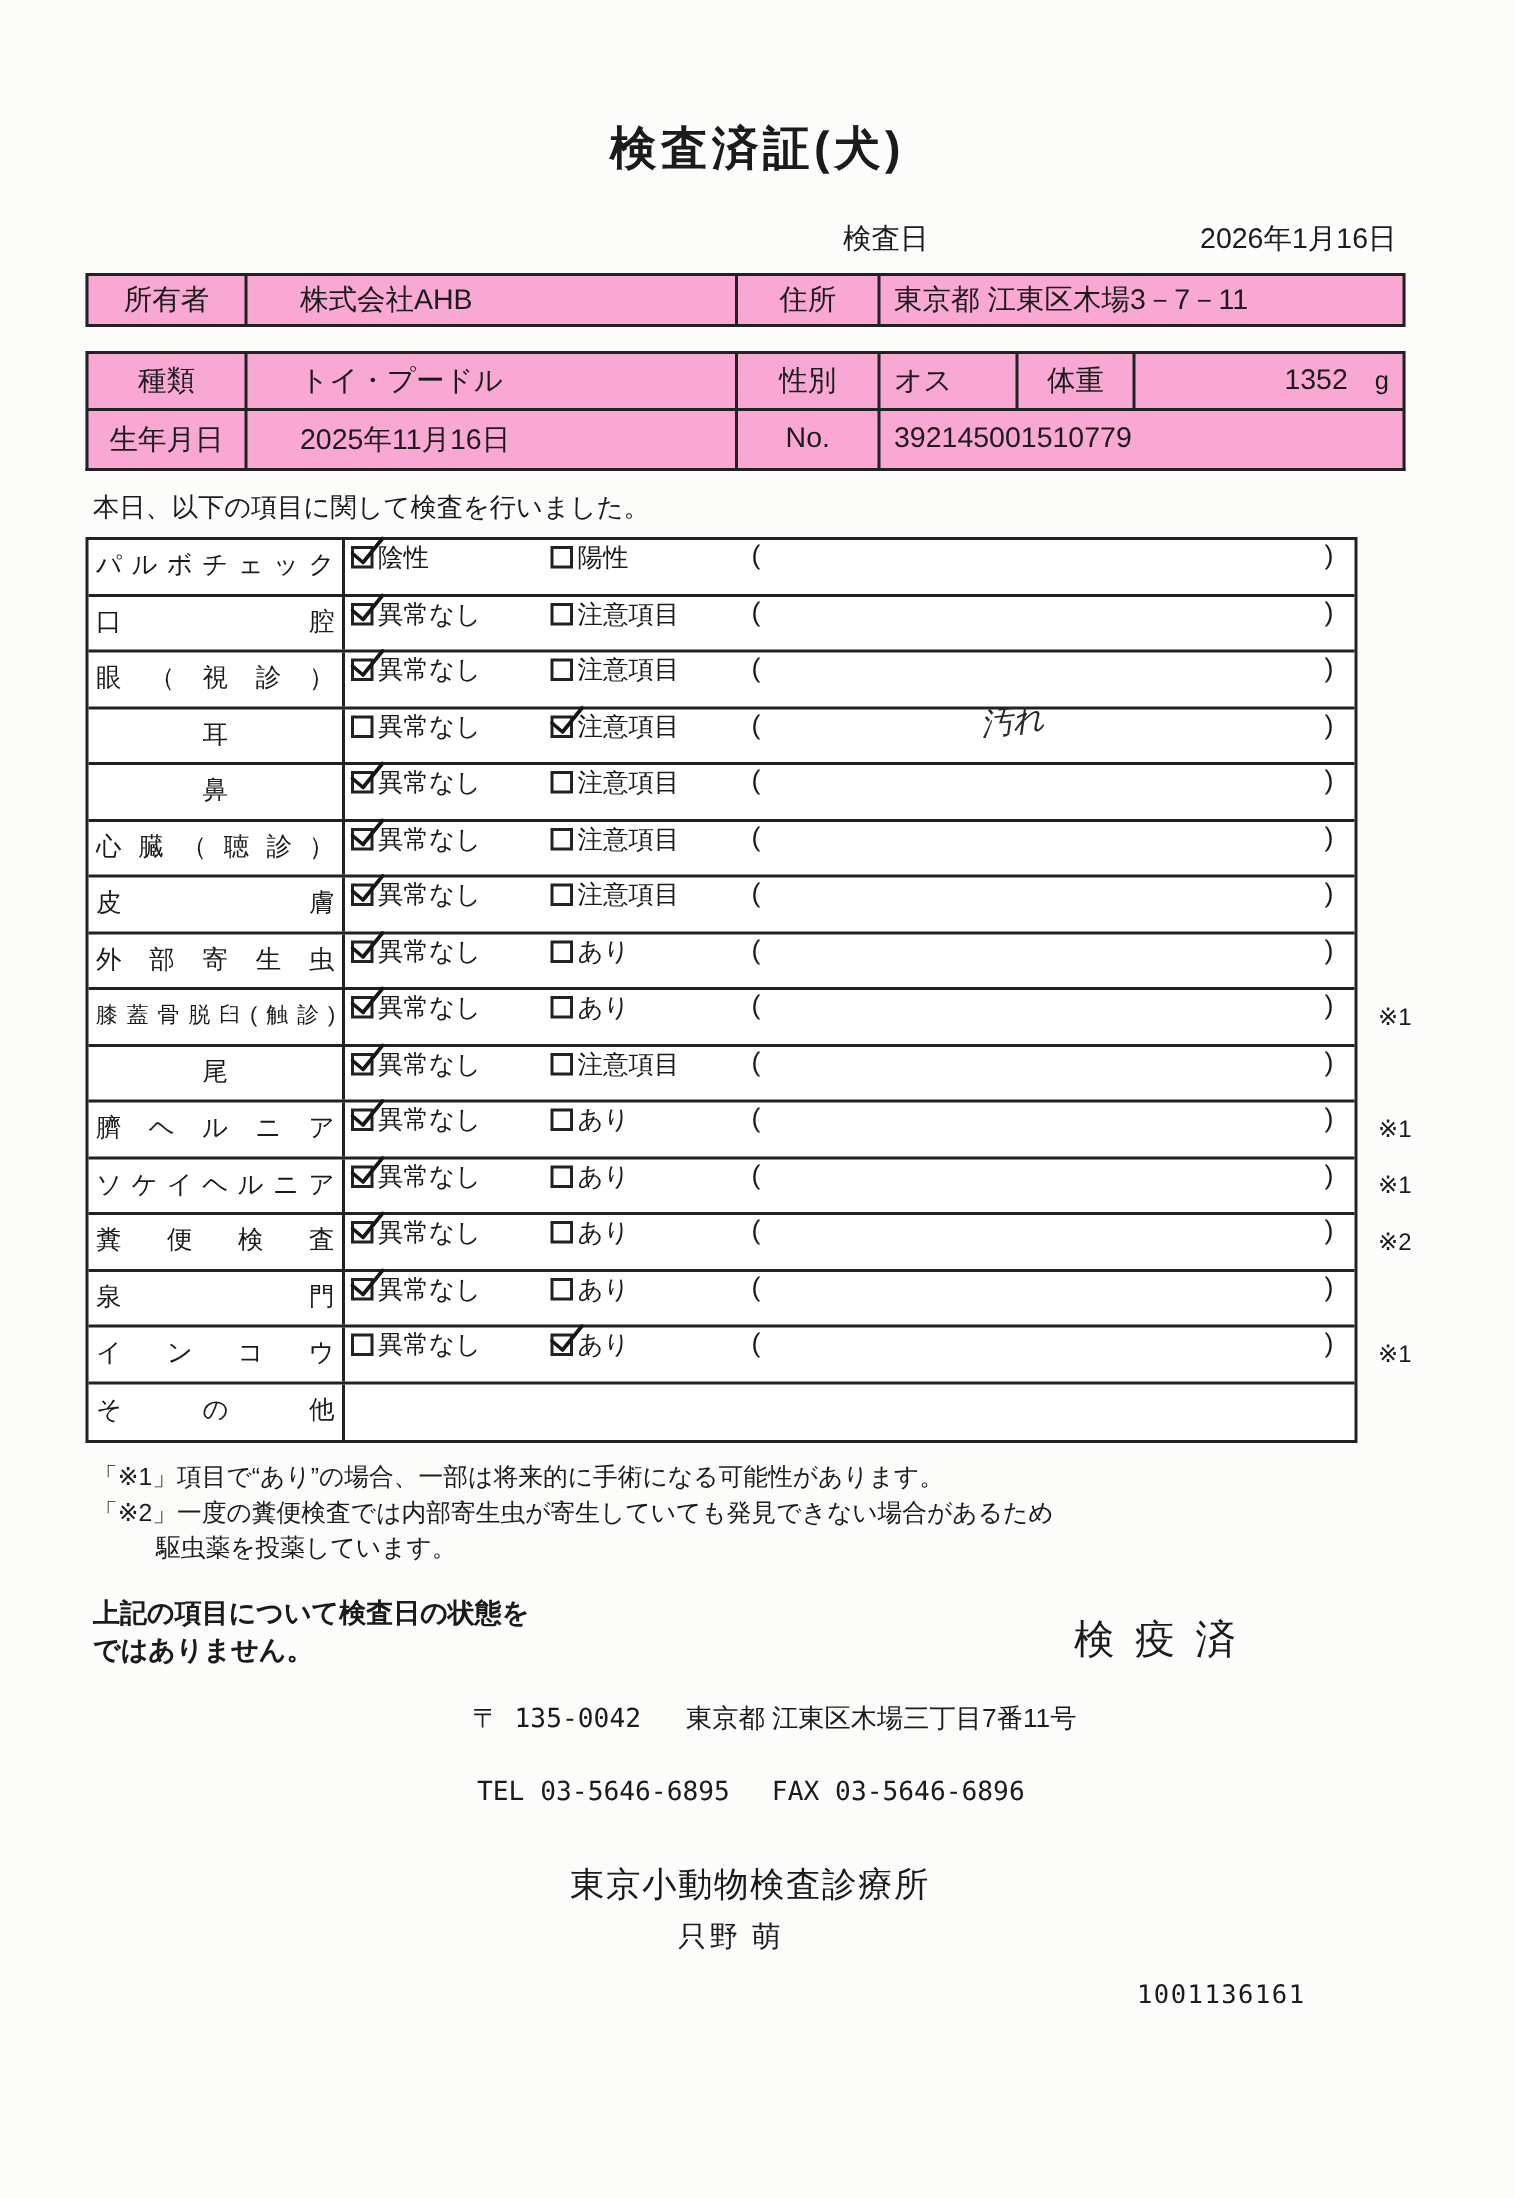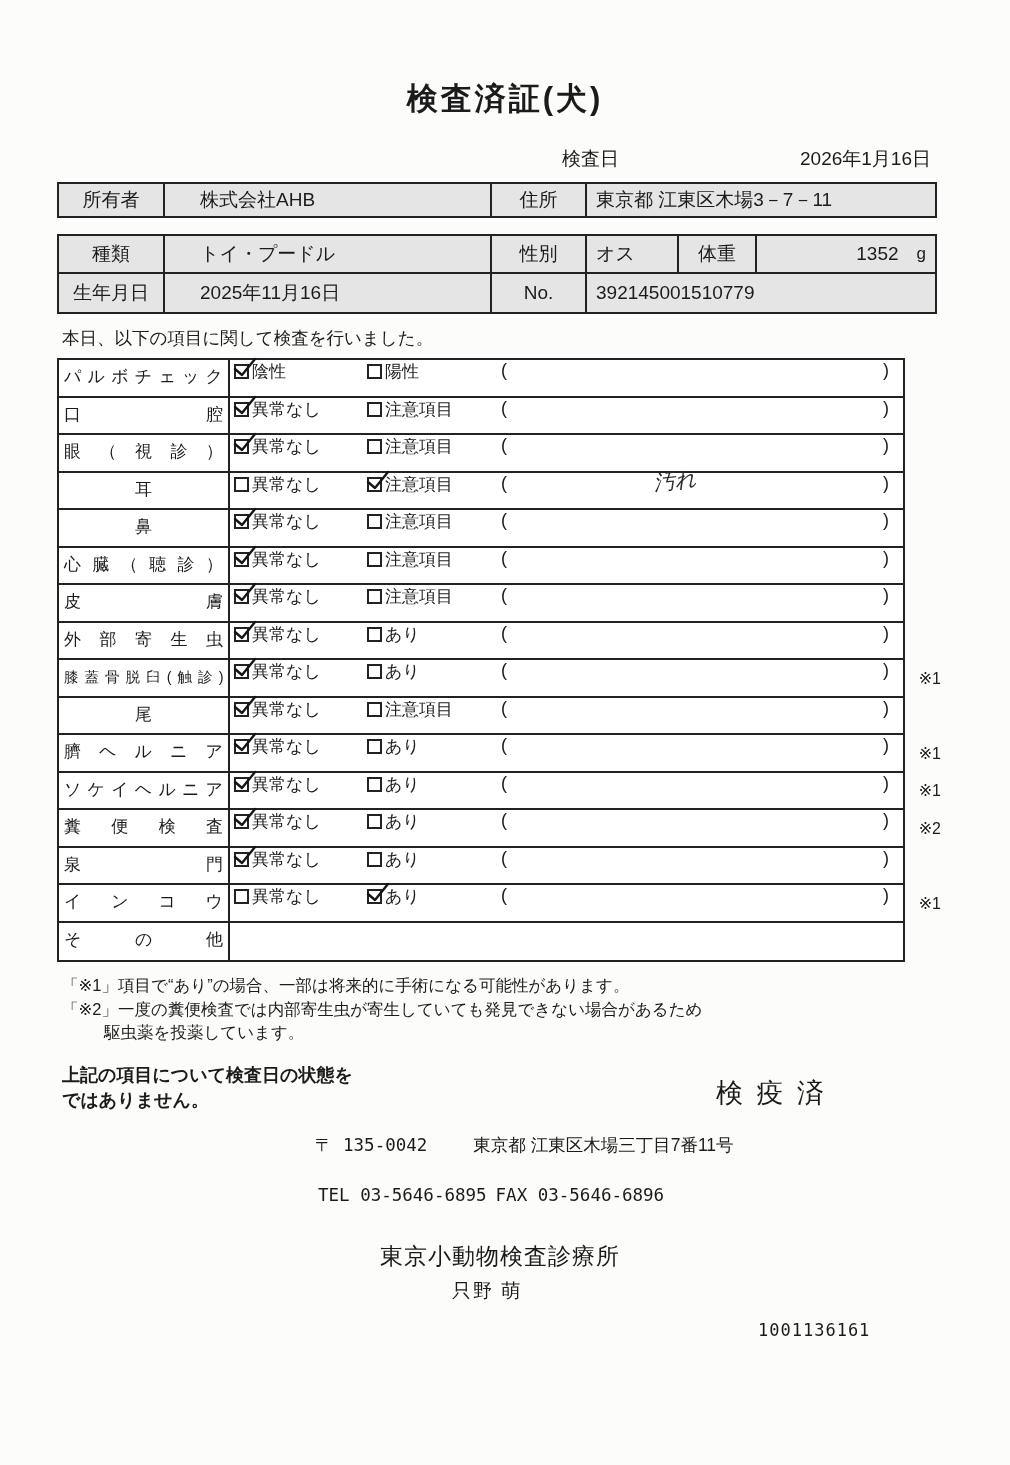--- a/index.html
+++ b/index.html
@@ -9,21 +9,21 @@
     width: 1010px; height: 1465px; margin: 0 auto; position: relative;
     background: #fcfcfa; color: #1b1b1b; padding-top: 78px; overflow: hidden;
   }
   .title { text-align: center; font-size: 31px; font-weight: 700; letter-spacing: 3px; }
 
   .date-row { width: 880px; margin: 26px 0 10px 57px; display: flex; font-size: 19px; }
   .date-label { margin-left: 505px; }
   .date-value { margin-left: auto; margin-right: 6px; }
 
   .info { margin-left: 57px; width: 880px; font-size: 19px; }
-  .grid-row { display: flex; border: 2px solid #222; align-items: stretch; background: #e5e5e5; }
+  .grid-row { display: flex; border: 2px solid #222; align-items: stretch; background: #f9a8d4; }
   .cell { display: flex; align-items: center; border-left: 2px solid #222; padding: 0 9px; white-space: nowrap; overflow: hidden; }
   .cell:first-child { border-left: none; }
   .cell.lab { justify-content: center; padding: 0 4px; }
   .w-lab1 { width: 104px; } .w-val1 { width: 327px; padding-left: 35px; } .w-lab2 { width: 95px; } .w-val2 { flex: 1; }
   .w-sex { width: 92px; } .w-wlab { width: 78px; }
   .w-weight { flex: 1; justify-content: flex-end; }
   .weight-unit { margin-left: 18px; font-size: 17px; }
   .rowA { height: 36px; }
   .rowB { margin-top: 16px; height: 40px; }
   .rowC { height: 40px; border-top: none; }
@@ -55,23 +55,23 @@
   }
   .mark { position: absolute; right: -38px; top: 50%; transform: translateY(-50%); font-size: 16px; white-space: nowrap; }
 
   .footnotes { margin: 12px 0 0 62px; font-size: 16.5px; line-height: 23.5px; }
   .fn-indent { padding-left: 42px; }
 
   .bottom { display: flex; margin: 18px 0 0 62px; width: 860px; }
   .disclaimer { font-size: 18px; font-weight: 700; line-height: 25px; }
   .stamp { margin-left: auto; margin-right: 95px; align-self: flex-end; font-size: 27px; letter-spacing: 3px; font-weight: 500; padding-bottom: 2px; }
 
-  .addr-line { margin: 20px 0 0 315px; font-size: 17.5px; display: flex; gap: 46px; align-items: baseline; }
+  .addr-line { margin: 20px 0 0 315px; font-size: 17.5px; display: flex; gap: 30px; align-items: baseline; }
   .mono { font-family: "DejaVu Sans Mono", "Liberation Mono", monospace; }
-  .tel-line { margin: 28px 0 0 318px; font-size: 17.5px; font-family: "DejaVu Sans Mono", "Liberation Mono", monospace; display: flex; gap: 9px; }
+  .tel-line { margin: 28px 0 0 318px; font-size: 17.5px; font-family: "DejaVu Sans Mono", "Liberation Mono", monospace; display: flex; gap: 28px; }
   .clinic { margin: 36px 0 0 380px; font-size: 23px; letter-spacing: 1px; }
   .person { margin: 6px 0 0 452px; font-size: 19px; letter-spacing: 2px; }
   .serial { margin: 16px 0 0 758px; font-size: 17px; font-family: "DejaVu Sans Mono", "Liberation Mono", monospace; letter-spacing: 1px; }
 </style>
 </head>
 <body>
 
 <div class="page">
 
   <h1 class="title">検査済証(犬)</h1>

